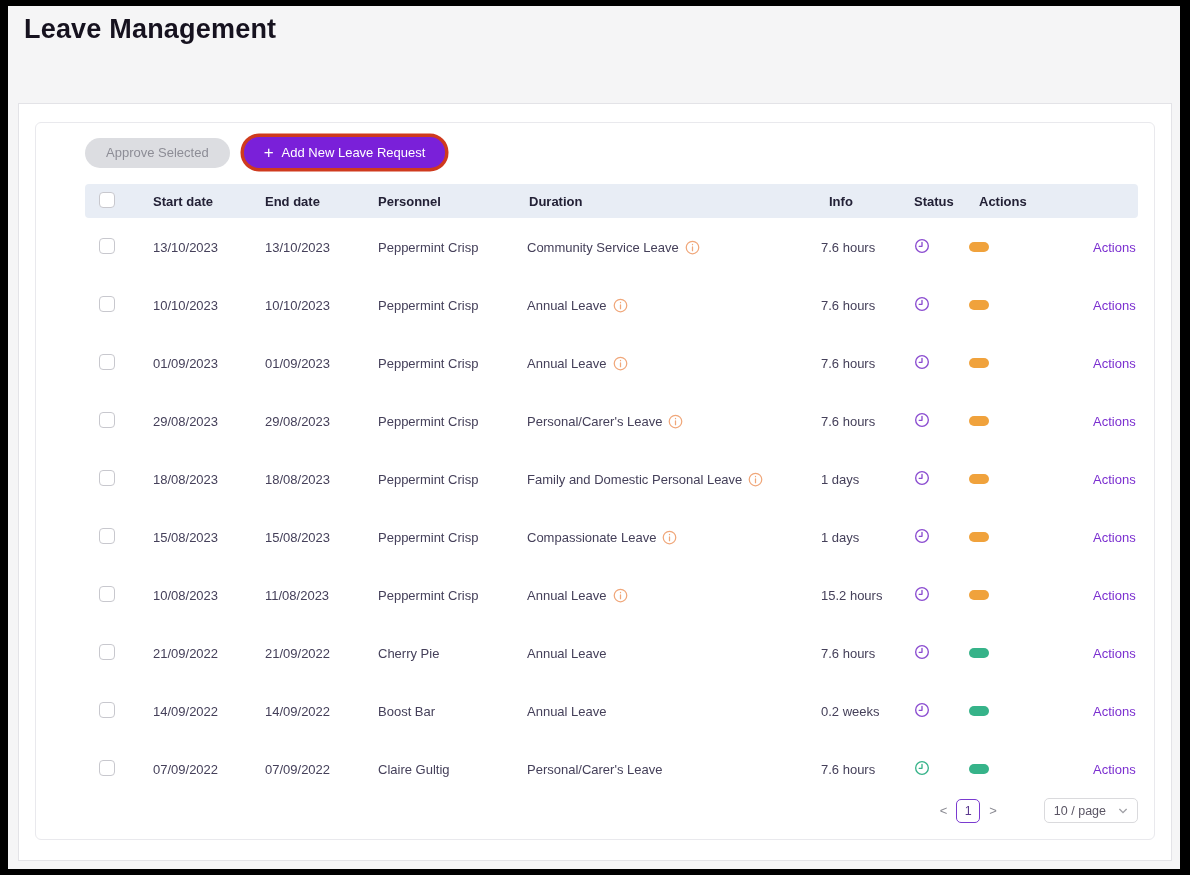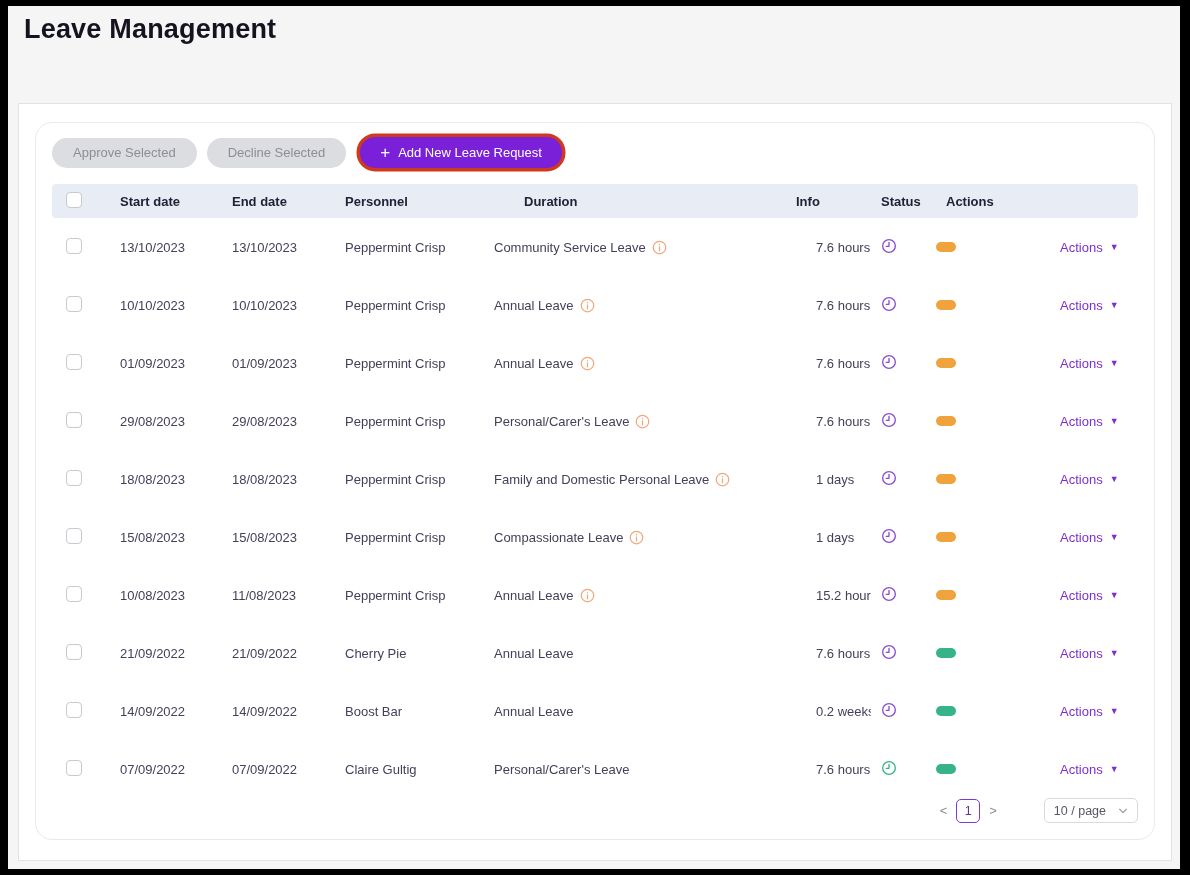--- a/index.html
+++ b/index.html
@@ -8,42 +8,42 @@
   .frame{position:relative;width:1190px;height:875px;background:#000;}
   .page{position:absolute;top:6px;left:8px;right:10px;bottom:6px;background:#f5f5f6;overflow:hidden;}
 
   .page-title{position:absolute;top:8px;left:16px;font-size:27px;font-weight:700;color:#16121f;letter-spacing:.2px;}
 
   .tabbar{position:absolute;top:55px;left:12px;height:43px;display:flex;z-index:3;}
   .tab{height:43px;line-height:42px;padding:0 23px;background:#fff;border:1px solid #e3e3e7;border-bottom:none;
        border-radius:7px 7px 0 0;color:#8b4bc0;font-size:13.5px;cursor:pointer;}
 
   .panel{position:absolute;top:97px;left:10px;right:8px;bottom:8px;background:#fff;border:1px solid #e3e3e7;z-index:2;}
-  .card{position:absolute;top:18px;left:16px;right:16px;bottom:20px;border:1px solid #e9e9ed;border-radius:17px;
-        display:flex;flex-direction:column;background:#fff;}
+  .card{position:absolute;top:18px;left:16px;right:16px;bottom:20px;border:1px solid #e9e9ed;border-radius:6px;
+        display:flex;flex-direction:column;background:#fff;padding-left:33px;}
 
   .toolbar{display:flex;align-items:center;gap:10px;padding:14px 16px 0 16px;}
   .btn{height:30px;border:none;border-radius:15px;font-size:13px;padding:0 21px;font-family:inherit;cursor:pointer;white-space:nowrap;}
   .btn.disabled{background:#dcdde1;color:#8d8d96;}
   .btn.primary{color:#fff;display:flex;align-items:center;gap:8px;height:31px;padding:0 20px;margin-left:4px;}
   .btn.primary .plus{font-size:17px;font-weight:400;line-height:1;}
   .search{margin-left:auto;width:357px;height:28px;border:1px solid #dcdcdf;border-radius:6px;background:#fff;
           display:flex;align-items:center;padding:0 9px;}
   .search input{flex:1;border:none;outline:none;font-size:13px;color:#45405a;font-family:inherit;background:transparent;}
   .search input::placeholder{color:#9a98a2;}
   .search svg{flex:0 0 auto;}
 
   .grid{display:grid;grid-template-columns:68px 112px 113px 149px 292px 85px 55px 114px 1fr;align-items:center;}
   .thead{margin:16px 16px 0 16px;height:42px;background:#e8edf5;border-radius:4px;font-size:13px;font-weight:700;color:#232136;}
   .tbody{margin:0 16px;}
   .tr{height:58px;font-size:13px;color:#45405a;}
   .td{overflow:hidden;white-space:nowrap;}
   .col-check{padding-left:14px;}
   .col-leave{display:flex;align-items:center;gap:6px;}
-  .col-duration{padding-left:2px;margin-left:28px;}
+  .col-duration{padding-left:2px;}
   .col-info{padding-left:10px;}
   .col-status{padding-left:10px;}
   .col-actions{padding-left:20px;}
 
   .checkbox{display:inline-block;width:16px;height:16px;background:#fff;border:1.5px solid #c8c8ce;border-radius:4px;cursor:pointer;}
 
   .info-icon{display:inline-flex;color:#f0a77a;cursor:pointer;}
   .clock{display:inline-flex;cursor:pointer;}
   .badge{display:inline-block;padding:5px 10px;border-radius:5px;color:#fff;font-size:11px;font-weight:700;letter-spacing:.4px;}
   .actions-link{display:inline-flex;align-items:center;gap:7px;color:#7b2fd0;font-size:13px;cursor:pointer;text-decoration:none;}
@@ -64,21 +64,20 @@
   <div class="page">
 
     <div class="page-title">Leave Management</div>
 
 
     <div class="panel">
       <div class="card">
 
         <div class="toolbar">
           <button class="btn disabled">Approve Selected</button>
-          <button class="btn disabled">Decline Selected</button>
           <button class="btn primary" id="add-btn" style="background: rgb(122, 32, 217); box-shadow: rgb(207, 58, 30) 0px 0px 0px 3.5px;">
             <span class="plus">+</span>
             <span>Add New Leave Request</span>
           </button>
         </div>
 
         <div class="thead grid">
           <div class="td col-check"><span class="checkbox"></span></div>
           <div class="td">Start date</div>
           <div class="td">End date</div>

